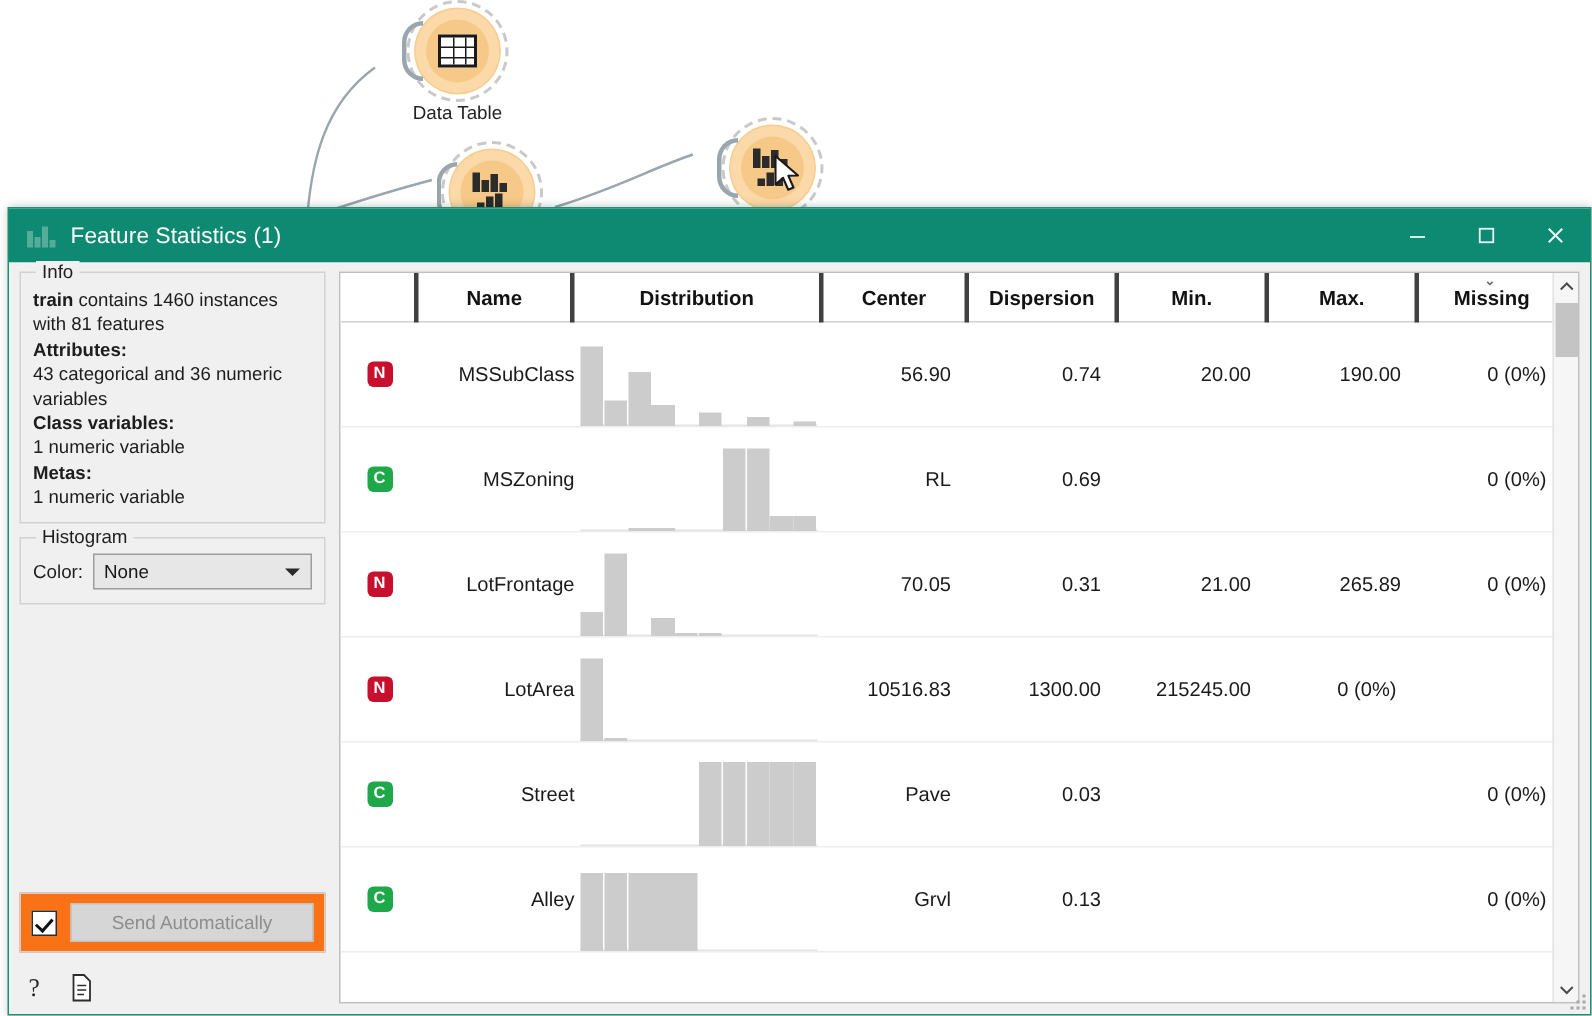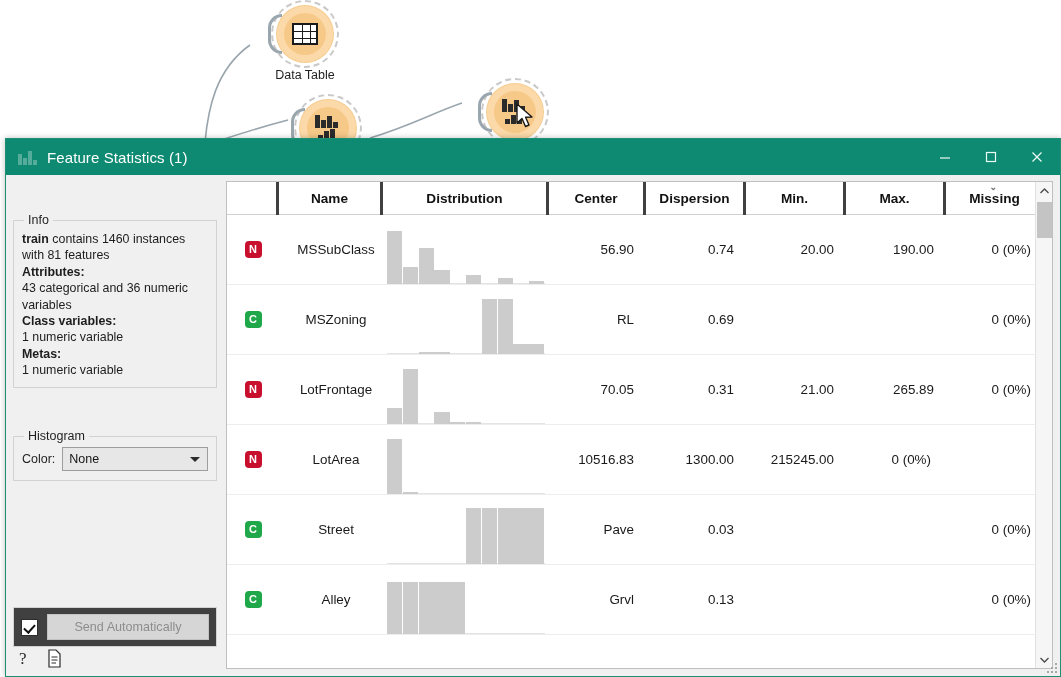--- a/index.html
+++ b/index.html
@@ -133,21 +133,20 @@
     width: 204px;
     display: flex; flex-direction: column;
     flex: 0 0 204px;
   }
   .groupbox {
     border: 1px solid #d2d2d2;
     background: #f0f0f0;
     position: relative;
     margin-bottom: 9px;
     padding: 10px 8px 9px 8px;
-    margin-top: 39px;
   }
   .groupbox > .gb-title {
     position: absolute; top: -8px; left: 10px;
     background: #f0f0f0;
     padding: 0 4px;
     font-size: 12.5px; color: #1f1f1f;
   }
   #info-text { font-size: 12.4px; color: #1d1d1d; line-height: 1.32; }
   #info-text .b { font-weight: bold; }
   #info-text p { margin: 0; }
@@ -166,24 +165,24 @@
     position: absolute; right: 7px; top: 50%;
     margin-top: -2px;
     width: 0; height: 0;
     border-left: 5px solid transparent;
     border-right: 5px solid transparent;
     border-top: 5px solid #2b2b2b;
   }
   #leftspacer { flex: 1 1 auto; }
   #send-box {
     border: 1px solid #d2d2d2;
-    background: #404040;
+    background: #f97316;
     padding: 6px 7px;
     display: flex; align-items: center; gap: 9px;
-    margin-bottom: 0;
+    margin-bottom: 12px;
   }
   .chk {
     width: 17px; height: 17px;
     border: 1px solid #2d2d2d;
     background: #ffffff;
     position: relative; flex: 0 0 17px;
   }
   .chk::after {
     content: "";
     position: absolute; left: 4px; top: 2px;
@@ -237,21 +236,21 @@
     height: 70px;
     border-bottom: 1px solid #ededed;
     align-items: stretch;
   }
   .cell {
     display: flex; align-items: center;
     font-size: 13.4px; color: #1a1a1a;
     height: 100%;
   }
   .c-badge { justify-content: center; }
-  .c-name { justify-content: center; padding-left: 10px; }
+  .c-name { justify-content: flex-end; padding-left: 10px; }
   .c-num { justify-content: flex-end; padding-right: 12px; }
   .badge {
     width: 17px; height: 17px;
     border-radius: 4px;
     color: #fff; font-size: 11px; font-weight: bold;
     display: flex; align-items: center; justify-content: center;
     line-height: 1;
   }
   .badge.N { background: #c8102e; }
   .badge.C { background: #1fa84a; }

